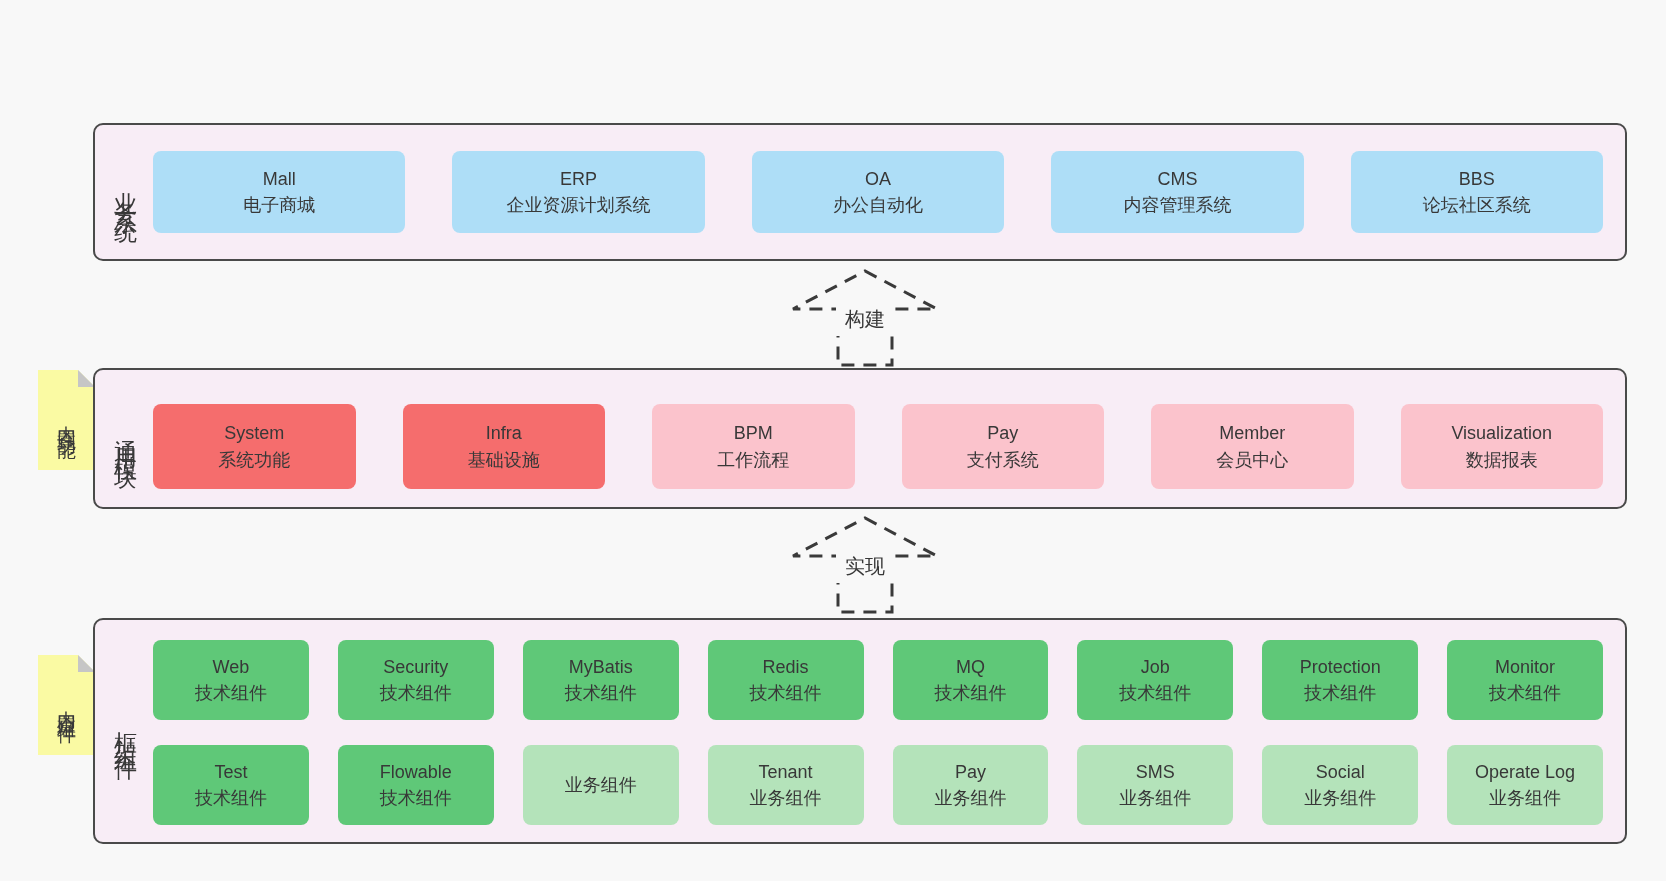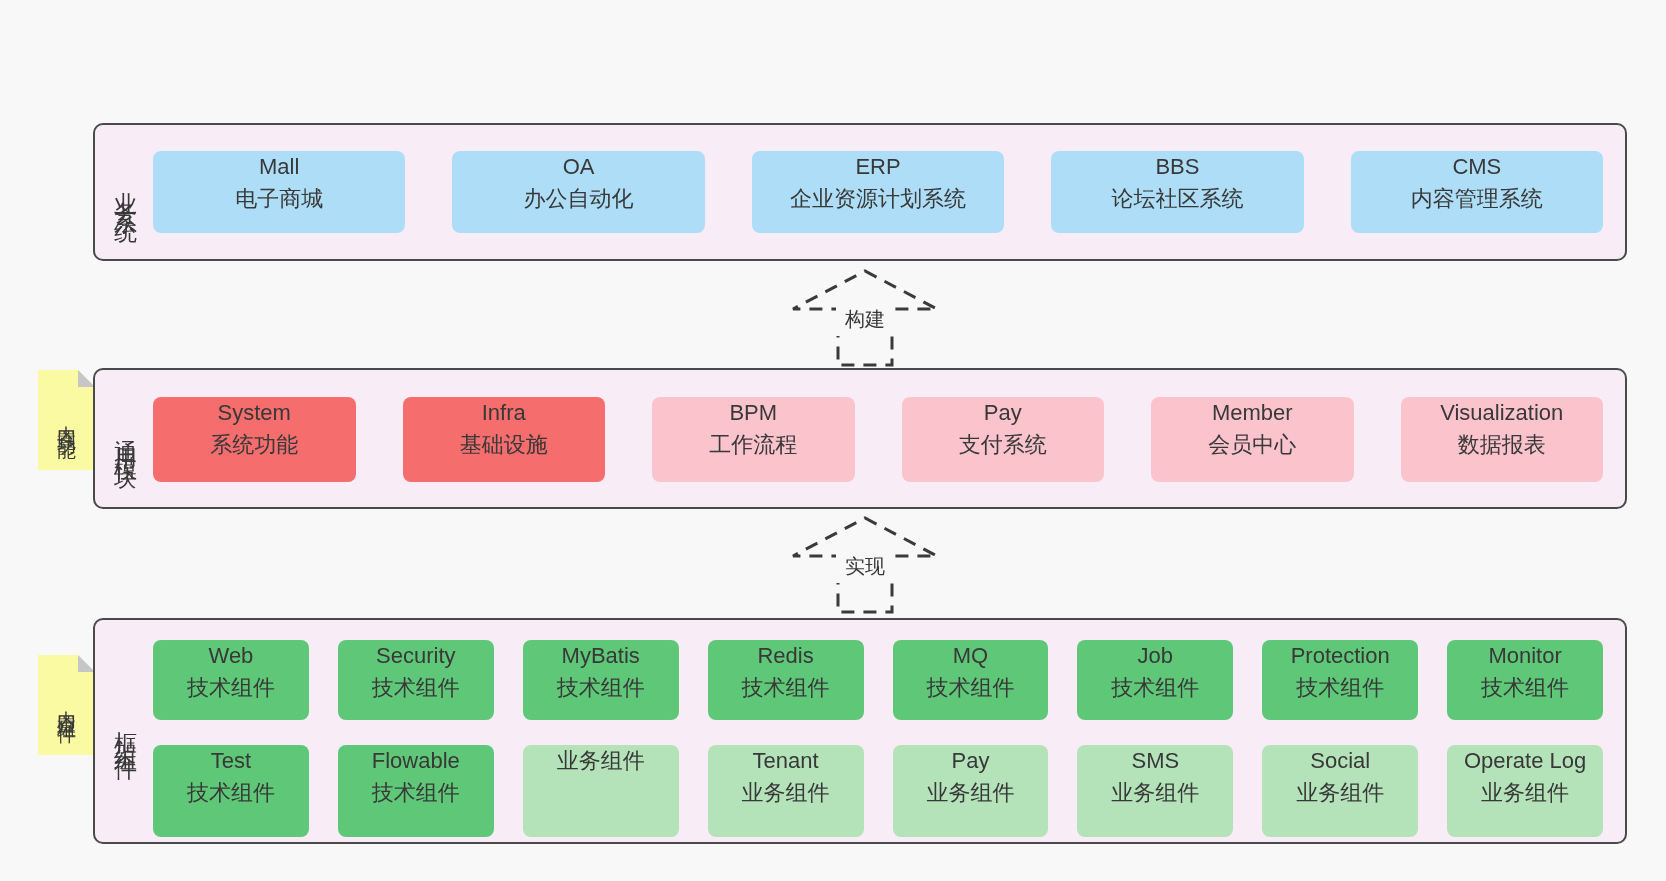--- a/index.html
+++ b/index.html
@@ -18,27 +18,27 @@
   .layer-framework{top:618px;height:222px;}
 
   .side-label{position:absolute;left:16px;top:50%;transform:translateY(-50%);
               writing-mode:vertical-rl;text-orientation:upright;
               font-size:23px;letter-spacing:9px;color:var(--text);white-space:nowrap;}
 
   .boxes{position:absolute;left:58px;right:22px;display:flex;}
   .row6{gap:47px;}
   .row8{gap:29px;}
   .boxes-business{top:26px;height:82px;}
-  .boxes-modules{top:27px;height:85px;}
+  .boxes-modules{top:34px;height:85px;}
   .boxes-fw-1{top:20px;height:80px;}
-  .boxes-fw-2{top:125px;height:92px;}
-
-  .box{flex:1;border-radius:8px;display:flex;flex-direction:column;
-       align-items:center;text-align:center;font-size:22px;line-height:1.45;
-       padding:0 16px;box-sizing:border-box;color:var(--text);}
+  .boxes-fw-2{top:125px;height:80px;}
+
+  .box{flex:1;border-radius:8px;display:flex;flex-direction:column;justify-content:center;
+       align-items:center;text-align:center;font-size:18px;line-height:1.45;
+       padding:12px 16px;box-sizing:border-box;color:var(--text);}
   .box.blue{background:var(--blue);}
   .box.red{background:var(--red);}
   .box.pink{background:var(--pink);}
   .box.green{background:var(--green);}
   .box.light-green{background:var(--light-green);}
 
   .note{position:absolute;left:38px;width:57px;height:100px;background:var(--note-yellow);
         z-index:0;display:flex;align-items:center;justify-content:center;}
   .note-features{top:370px;}
   .note-components{top:655px;}
@@ -68,34 +68,34 @@
   </div>
 
   <div class="layer layer-business">
     <div class="side-label">业务系统</div>
     <div class="boxes row6 boxes-business">
       <div class="box blue">
         <div>Mall</div>
         <div>电子商城</div>
       </div>
       <div class="box blue">
+        <div>ERP</div>
+        <div>企业资源计划系统</div>
+      </div>
+      <div class="box blue">
         <div>OA</div>
         <div>办公自动化</div>
       </div>
       <div class="box blue">
-        <div>ERP</div>
-        <div>企业资源计划系统</div>
+        <div>CMS</div>
+        <div>内容管理系统</div>
       </div>
       <div class="box blue">
         <div>BBS</div>
         <div>论坛社区系统</div>
-      </div>
-      <div class="box blue">
-        <div>CMS</div>
-        <div>内容管理系统</div>
       </div>
     </div>
   </div>
 
   <svg class="arrow-svg arrow-build" viewBox="0 0 180 108">
     <polygon points="90,6 162,44 117,44 117,100 63,100 63,44 18,44"></polygon>
     <rect x="61" y="37" width="58" height="34" fill="var(--page-bg)"></rect>
     <text x="90" y="61" text-anchor="middle">构建</text>
   </svg>
 

